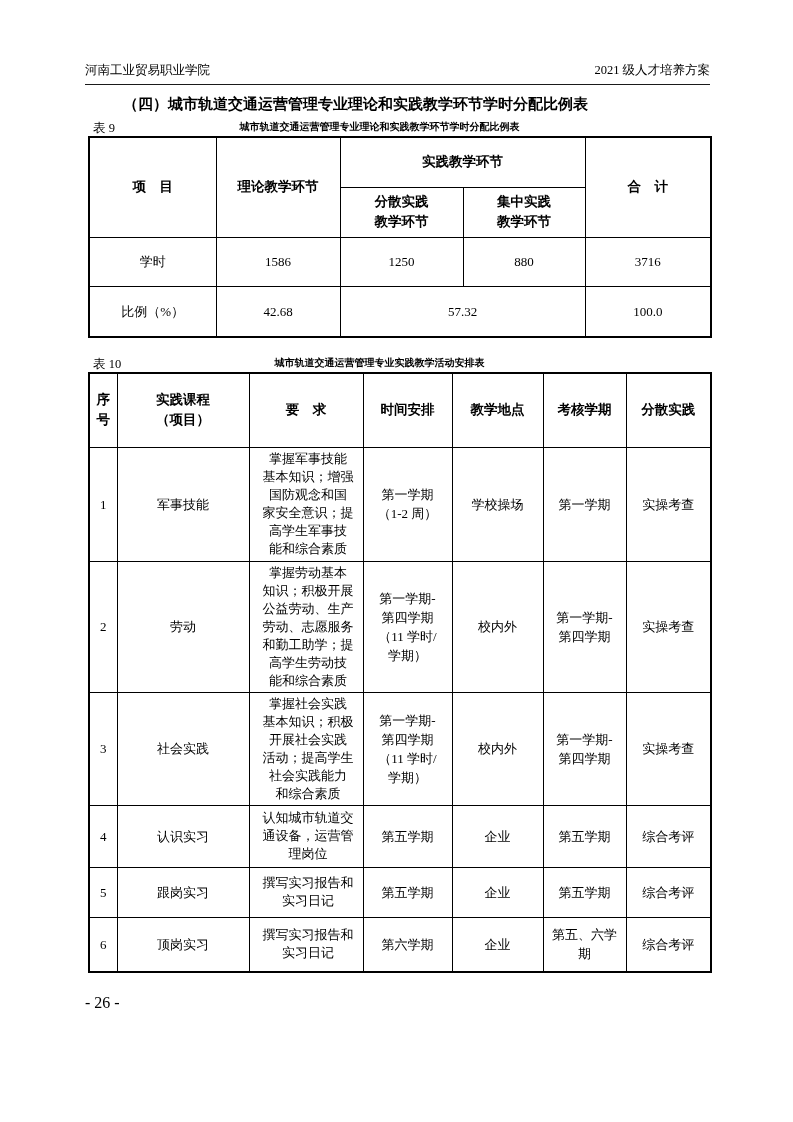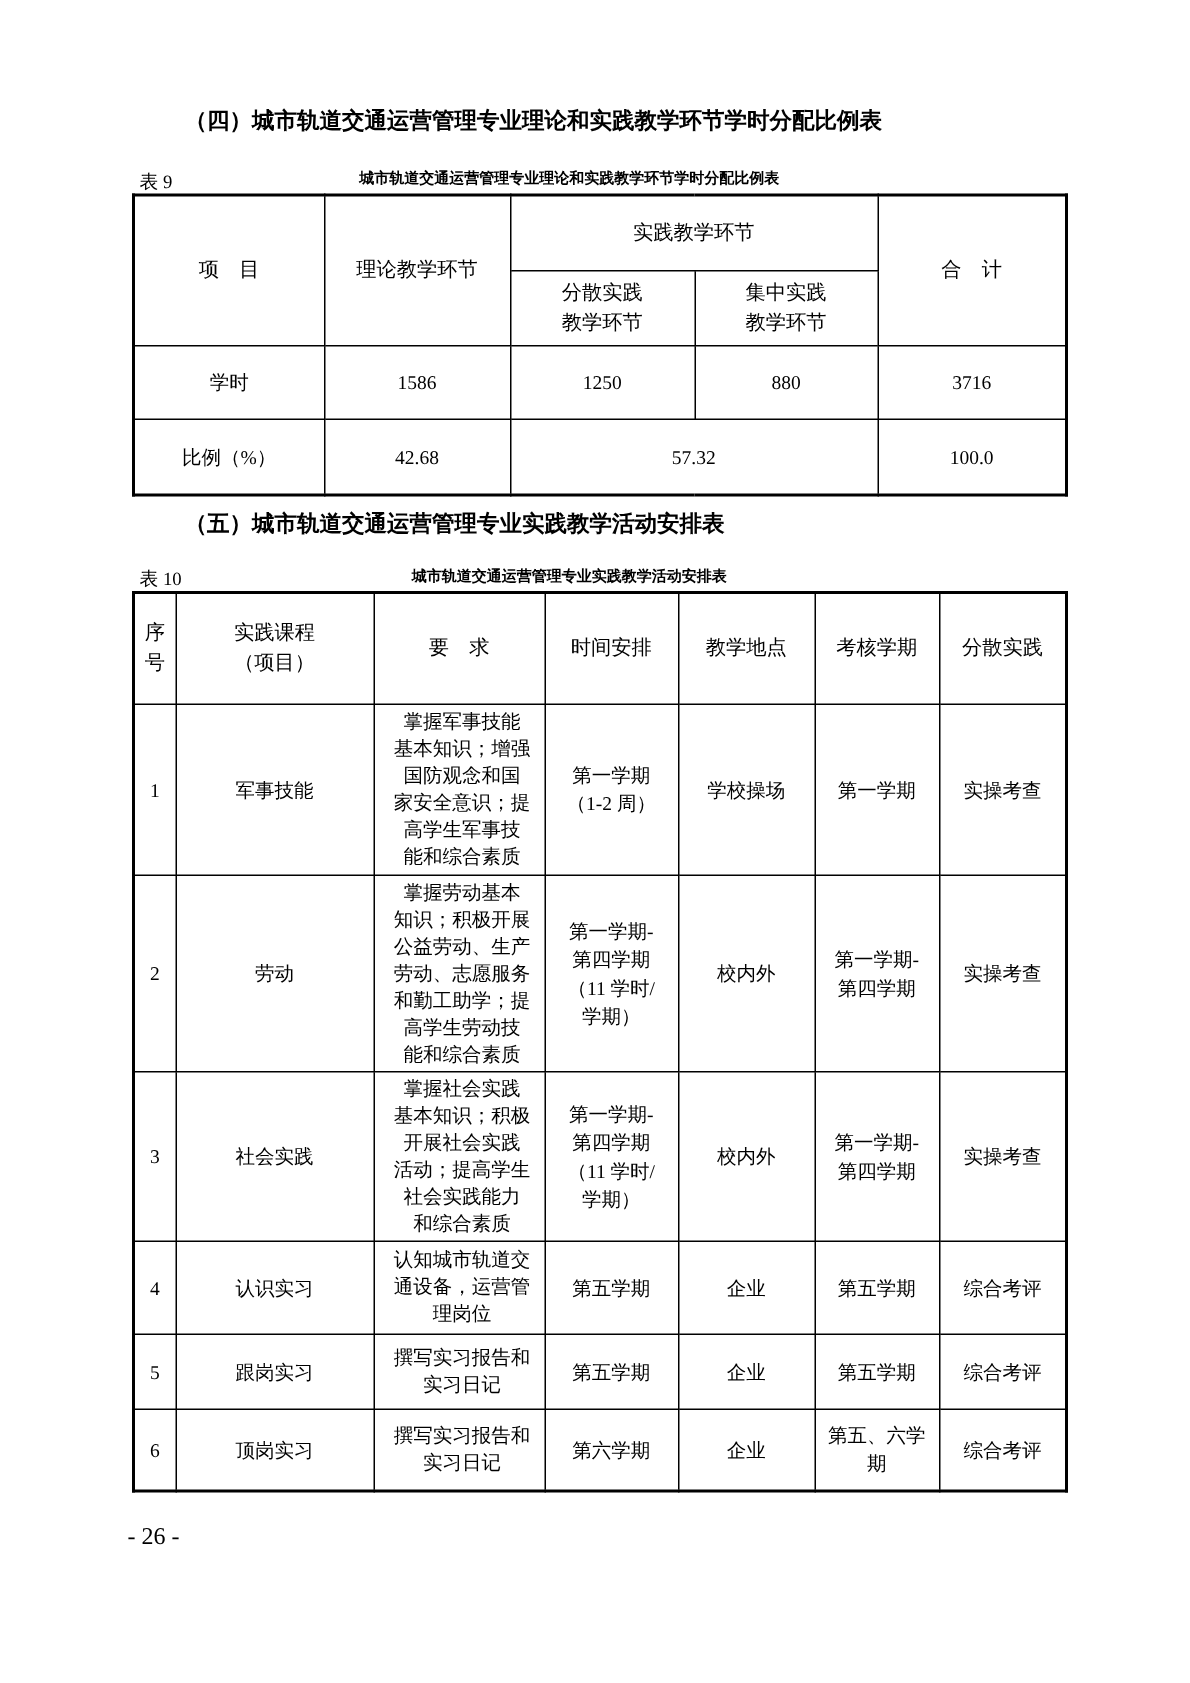--- a/index.html
+++ b/index.html
@@ -8,39 +8,43 @@
     font-family:"Liberation Serif","DejaVu Serif",serif;
     box-sizing:border-box;padding:62px 83px 0 85px;position:relative;overflow:hidden;
   }
   .doc-header{
     display:flex;justify-content:space-between;align-items:flex-end;
     font-size:12.5px;line-height:17px;padding-bottom:5px;border-bottom:1.5px solid #1a1a1a;
   }
   .h-sec{font-weight:bold;font-size:15px;line-height:19px;}
   .sec4{margin-top:10px;padding-left:38px;}
   .sec5{margin-top:10px;padding-left:38px;}
-  .cap-row{position:relative;margin-top:20px;height:18px;}
+  .cap-row{position:relative;margin-top:4px;height:18px;}
   .cap-row2{position:relative;margin-top:16px;height:18px;}
   .table-label{position:absolute;left:8px;bottom:0;font-size:12.5px;line-height:16px;}
   .table-caption{text-align:center;font-weight:bold;font-size:10px;line-height:18px;padding-right:36px;}
   table{border-collapse:collapse;margin-left:3px;table-layout:fixed;border:2px solid #000;}
   td{border:1px solid #000;text-align:center;vertical-align:middle;
      white-space:pre-line;padding:0 4px;font-size:13px;line-height:19px;overflow:hidden;}
-  td.th{font-weight:normal;font-size:13.5px;line-height:20px;}
+  td.th{font-weight:bold;font-size:13.5px;line-height:20px;}
   .t9{width:622px;}
   .t10{width:622px;}
   .req{text-align:center;padding:2px 3px 2px 7px;line-height:18px;margin-left:42px;}
   .time{line-height:19px;}
   .footer{margin-top:22px;font-size:16px;line-height:16px;}
 </style>
 </head>
 <body>
 
 <div class="page">
 
+  <div class="doc-header">
+    <span>河南工业贸易职业学院</span>
+    <span>2021 级人才培养方案</span>
+  </div>
 
   <div class="h-sec sec4">（四）城市轨道交通运营管理专业理论和实践教学环节学时分配比例表</div>
 
   <div class="cap-row">
     <span class="table-label">表 9</span>
     <div class="table-caption">城市轨道交通运营管理专业理论和实践教学环节学时分配比例表</div>
   </div>
 
   <table class="t9">
     <colgroup>
@@ -72,21 +76,20 @@
       </tr>
       <tr style="height:51px">
         <td>比例（%）</td>
         <td>42.68</td>
         <td colspan="2">57.32</td>
         <td>100.0</td>
       </tr>
     </tbody>
   </table>
 
-  <div class="h-sec sec5">（五）城市轨道交通运营管理专业实践教学活动安排表</div>
 
   <div class="cap-row2">
     <span class="table-label">表 10</span>
     <div class="table-caption">城市轨道交通运营管理专业实践教学活动安排表</div>
   </div>
 
   <table class="t10">
     <colgroup>
       <col style="width:28px">
         <col style="width:132px">

